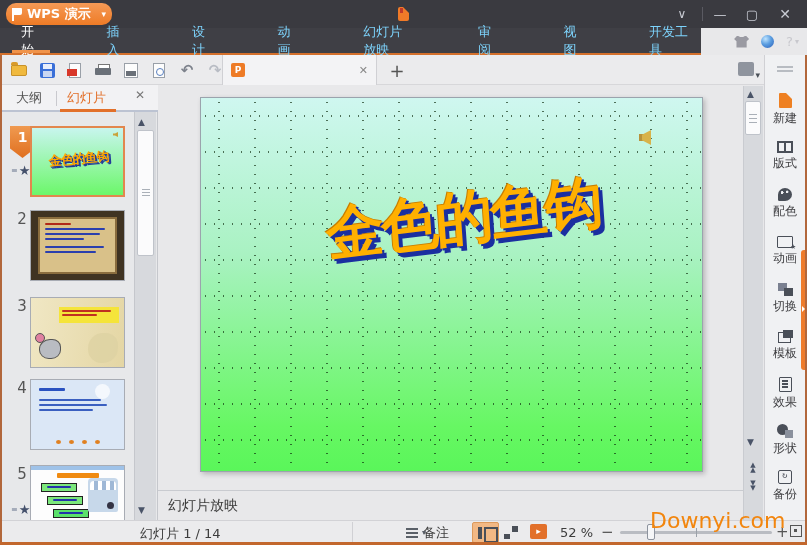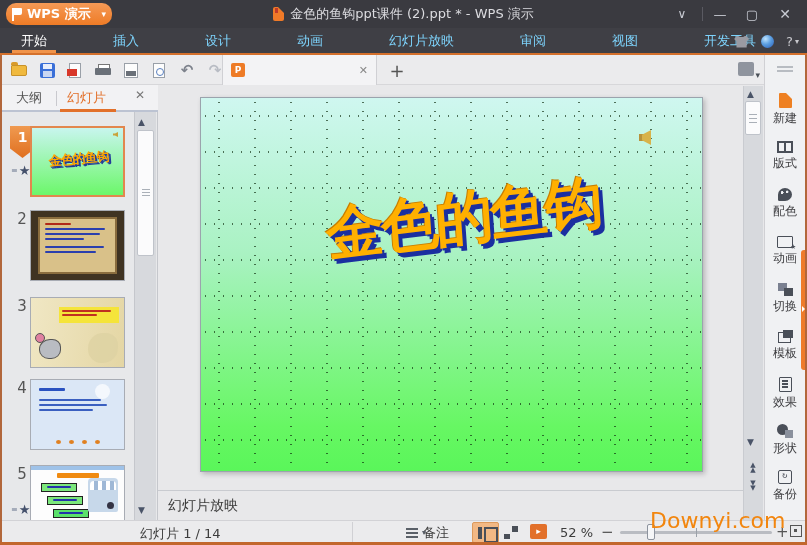--- a/index.html
+++ b/index.html
@@ -24,21 +24,21 @@
   .title-docicon::before { content:""; position:absolute; right:0; top:0; border:3px solid; border-color:#3a3a40 #3a3a40 transparent transparent; }
   .title-docicon::after { content:""; position:absolute; left:2px; top:1px; width:3px; height:5px; background:#c03a2a; }
   .win-ctl { position:absolute; top:0; height:28px; display:flex; align-items:center; justify-content:center; color:#c9ccd4; }
   .ctl-collapse { right:112px; width:26px; font-size:12px; }
   .ctl-divider { right:104px; top:7px; width:1px; height:14px; background:#5a5a62; }
   .ctl-min { right:72px; width:30px; font-size:13px; }
   .ctl-max { right:40px; width:30px; font-size:13px; }
   .ctl-close { right:6px; width:32px; font-size:14px; }
 
   
-  .ribbon { left:0; top:28px; width:807px; height:27px; background:#3f3f45; border-bottom:2px solid #d4702c; display:flex; align-items:stretch; padding-left:8px;gap:40px; }
+  .ribbon { left:0; top:28px; width:701px; height:27px; background:#3f3f45; border-bottom:2px solid #d4702c; display:flex; align-items:stretch; padding-left:8px;gap:40px; }
   .rtab { padding:0 13px; display:flex; align-items:center; color:#7dd3fc; font-size:13px; position:relative; }
   .rtab.active { color:#fff; }
   .rtab.active::after { content:""; position:absolute; left:4px; right:4px; bottom:0; height:3px; background:#f0934a; }
   .ribbon-right { position:absolute; right:8px; top:30px; height:23px; display:flex; align-items:center; gap:12px; }
   .shirt-icon { width:15px; height:12px; background:#9a9aa2; clip-path:polygon(22% 0,40% 12%,60% 12%,78% 0,100% 30%,84% 48%,84% 100%,16% 100%,16% 48%,0 30%); }
   .ball-icon { width:13px; height:13px; border-radius:50%; background:radial-gradient(circle at 35% 30%, #bfe4ff 0%, #5a9de0 45%, #2a5db8 100%); }
   .help-item { color:#c8c8cd; font-size:13px; display:flex; align-items:center; gap:2px; }
   .help-item .caret { font-size:8px; }
 
   
@@ -221,21 +221,20 @@
 <body>
 
 <div class="abs titlebar">
   <div class="wps-btn">
     <span class="wps-flag"></span>
     <span>WPS 演示</span>
     <span class="wps-caret">▾</span>
   </div>
   <div class="title-center">
     <span class="title-docicon"></span>
-    <span>金色的鱼钩ppt课件 (2).ppt * - WPS 演示</span>
   </div>
   <div class="win-ctl ctl-collapse">∨</div>
   <div class="abs ctl-divider"></div>
   <div class="win-ctl ctl-min">—</div>
   <div class="win-ctl ctl-max">▢</div>
   <div class="win-ctl ctl-close">✕</div>
 </div>
 
 <div class="abs ribbon">
   <div class="rtab active">开始</div>

